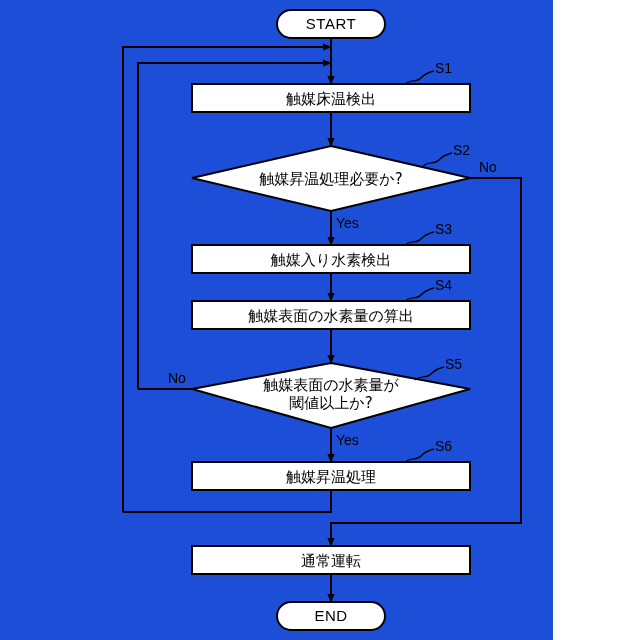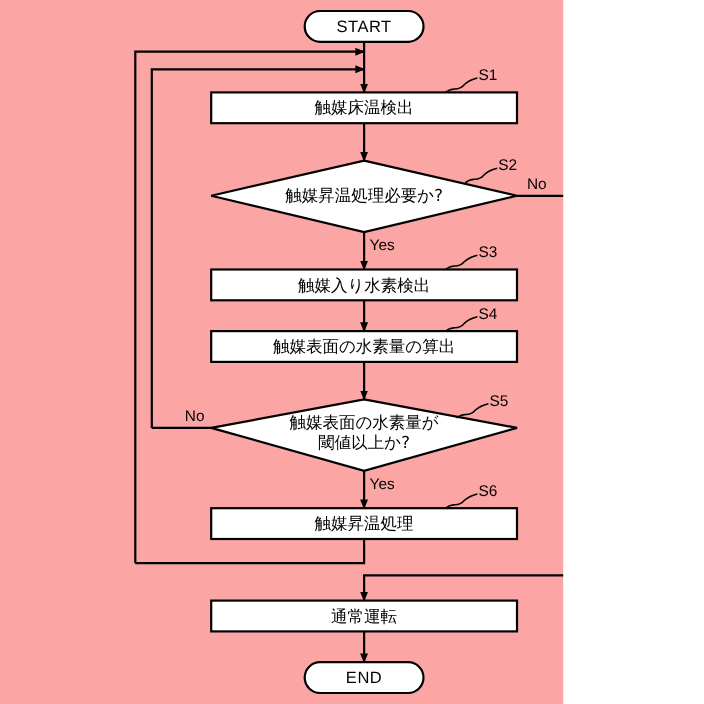--- a/index.html
+++ b/index.html
@@ -2,23 +2,23 @@
 <html><head>
 <meta charset="utf-8">
 <style>
   html, body {
     margin: 0;
     padding: 0;
     background: #ffffff;
   }
   #flowchart-page {
     position: relative;
-    width: 512px;
+    width: 553px;
     height: 640px;
-    background: #fca5a5;
+    background: #1d4ed8;
     font-family: "Liberation Sans", "DejaVu Sans", sans-serif;
     overflow: hidden;
   }
   #flow-svg {
     position: absolute;
     left: 0;
     top: 0;
     width: 640px;
     height: 640px;
   }

